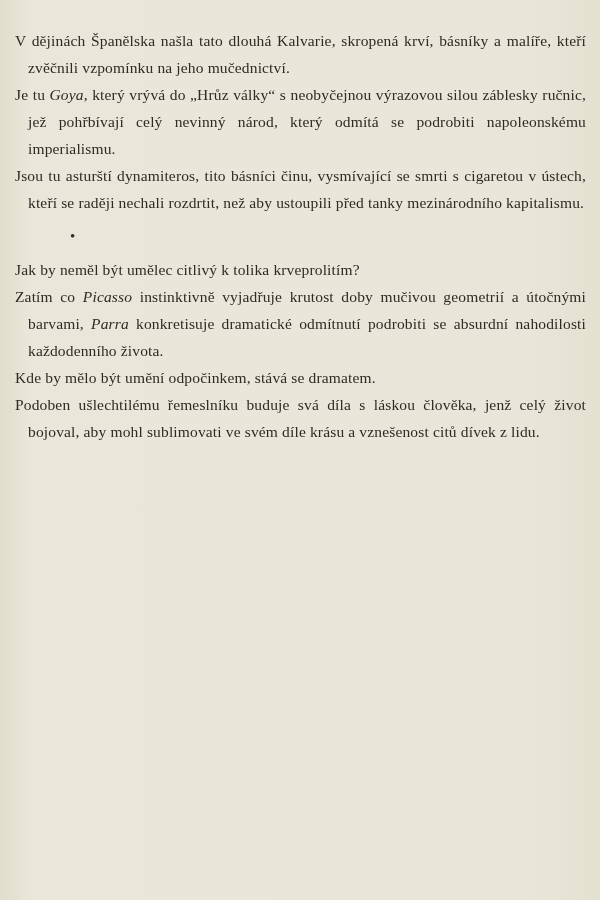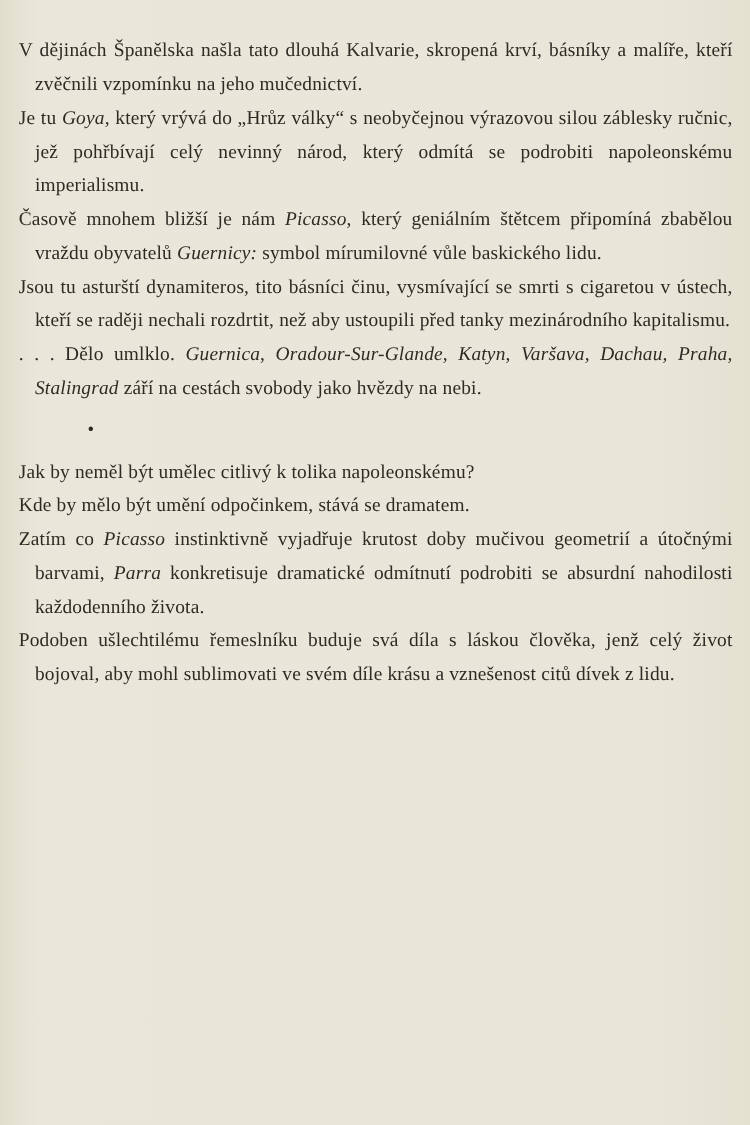--- a/index.html
+++ b/index.html
@@ -40,23 +40,21 @@
     font-size: 15px;
     line-height: 27px;
   }
 </style>
 </head>
 <body style="background-color: rgb(233, 229, 216); color: rgb(46, 43, 37);">
 
 <div class="page">
   <p class="para">V dějinách Španělska našla tato dlouhá Kalvarie, skropená krví, básníky a malíře, kteří zvěčnili vzpomínku na jeho mučednictví.</p>
   <p class="para">Je tu <span class="em">Goya</span>, který vrývá do „Hrůz války“ s neobyčejnou výrazovou silou záblesky ručnic, jež pohřbívají celý nevinný národ, který odmítá se podrobiti napoleonskému imperialismu.</p>
-  <p class="para">Časově mnohem bližší je nám <span class="em">Picasso</span>, který geniálním štětcem připomíná zbabělou vraždu obyvatelů <span class="em">Guernicy:</span> symbol mírumilovné vůle baskického lidu.</p>
   <p class="para">Jsou tu asturští dynamiteros, tito básníci činu, vysmívající se smrti s cigaretou v ústech, kteří se raději nechali rozdrtit, než aby ustoupili před tanky mezinárodního kapitalismu.</p>
-  <p class="para">. . . Dělo umlklo. <span class="em">Guernica, Oradour-Sur-Glande, Katyn, Varšava, Dachau, Praha, Stalingrad</span> září na cestách svobody jako hvězdy na nebi.</p>
 
   <div class="bullet">•</div>
 
-  <p class="para">Jak by neměl být umělec citlivý k tolika napoleonskému?</p>
+  <p class="para">Jak by neměl být umělec citlivý k tolika krveprolitím?</p>
+  <p class="para">Zatím co <span class="em">Picasso</span> instinktivně vyjadřuje krutost doby mučivou geometrií a útočnými barvami, <span class="em">Parra</span> konkretisuje dramatické odmítnutí podrobiti se absurdní nahodilosti každodenního života.</p>
   <p class="para">Kde by mělo být umění odpočinkem, stává se dramatem.</p>
-  <p class="para">Zatím co <span class="em">Picasso</span> instinktivně vyjadřuje krutost doby mučivou geometrií a útočnými barvami, <span class="em">Parra</span> konkretisuje dramatické odmítnutí podrobiti se absurdní nahodilosti každodenního života.</p>
   <p class="para">Podoben ušlechtilému řemeslníku buduje svá díla s láskou člověka, jenž celý život bojoval, aby mohl sublimovati ve svém díle krásu a vznešenost citů dívek z lidu.</p>
 </div>
 
 </body></html>

